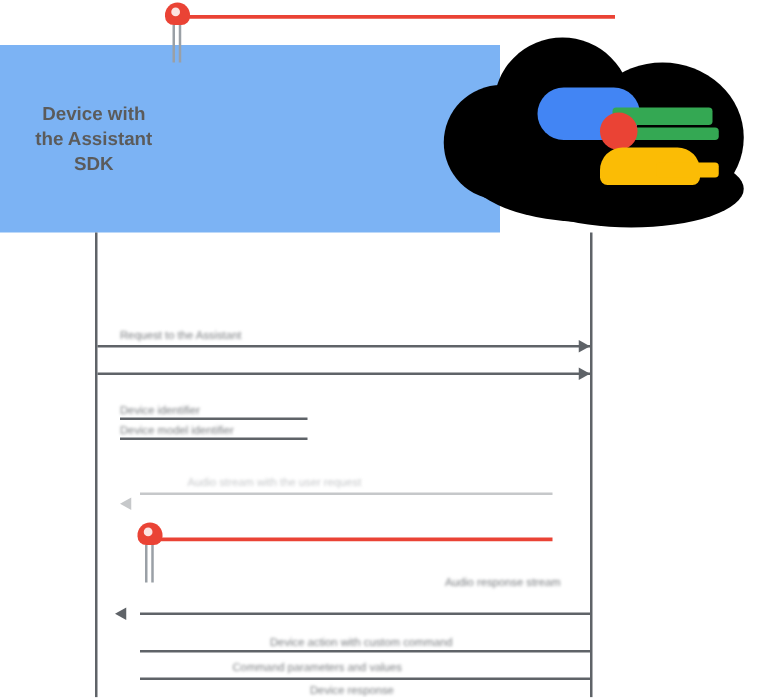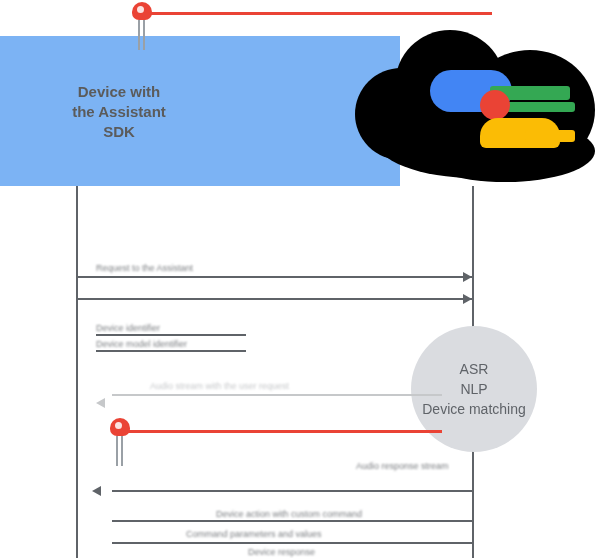--- a/index.html
+++ b/index.html
@@ -31,21 +31,20 @@
     position: absolute;
     left: 0;
     top: 82px;
     width: 150px;
     text-align: center;
     font-size: 15px;
     font-weight: bold;
     line-height: 20px;
     color: #5b5b5b;
     white-space: pre-line;
-    padding-left: 44px;
   }
 
   
   .cloud {
     position: absolute;
     left: 355px;
     top: 30px;
     width: 255px;
     height: 160px;
   }
@@ -248,25 +247,20 @@
   <div class="msg" style="left:78px; top:298px; width:394px;"></div>
   <div class="arrowhead right" style="left:463px; top:294px;"></div>
   <div class="msg-label blurred" style="left:96px; top:286px;"></div>
 
   <div class="msg-label blurred" style="left:96px; top:322px;">Device identifier</div>
   <div class="msg" style="left:96px; top:334px; width:150px;"></div>
 
   <div class="msg-label blurred" style="left:96px; top:338px;">Device model identifier</div>
   <div class="msg" style="left:96px; top:350px; width:150px;"></div>
 
-  <div class="asr-bubble">
-    <span>ASR
-NLP
-Device matching</span>
-  </div>
 
   <div class="msg" style="left:112px; top:394px; width:330px; background:#c6c8ca;"></div>
   <div class="msg-label blurred" style="left:150px; top:380px; color:#c6c8ca;">Audio stream with the user request</div>
   <div class="arrowhead left" style="left:96px; top:398px; border-right-color:#c6c8ca;"></div>
 
   <div class="red-line" style="left:122px; top:430px; width:320px;"></div>
   <div class="led" style="left:110px; top:418px;">
     <div class="bulb"></div>
     <div class="dot"></div>
     <div class="legs">

